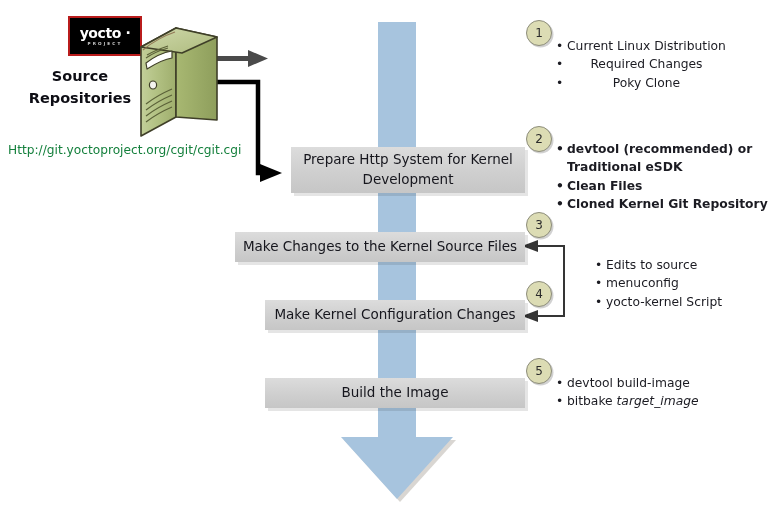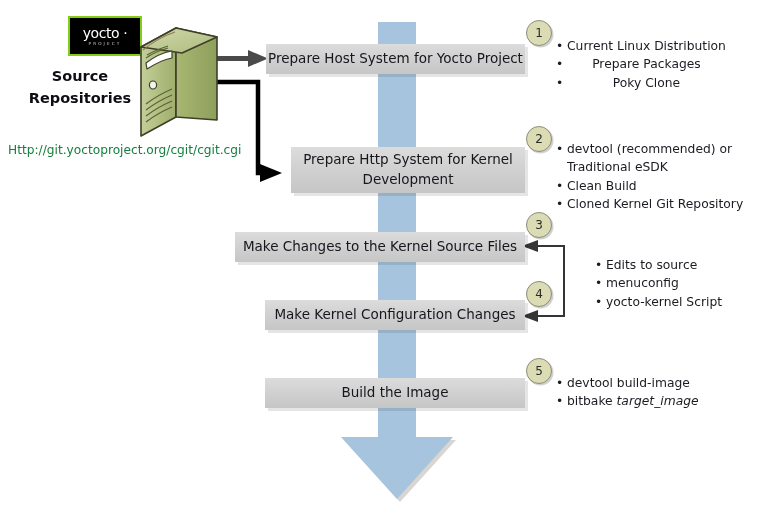--- a/index.html
+++ b/index.html
@@ -109,26 +109,27 @@
   .notes li i { font-style: italic; }
 
   
   .yocto-logo {
     position: absolute;
     left: 68px;
     top: 16px;
     width: 70px;
     height: 36px;
     background: #000000;
-    border: 2px solid #84cc16;
+    border: 2px solid #b91c1c;
     z-index: 4;
     display: flex;
     flex-direction: column;
     align-items: center;
     justify-content: center;
+    font-weight: bold;
   }
   .yocto-logo .yl-main {
     color: #ffffff;
     font-size: 14px;
     letter-spacing: -0.4px;
     line-height: 1;
   }
   .yocto-logo .yl-sub {
     color: #cccccc;
     font-size: 4.2px;
@@ -245,49 +246,48 @@
   </div>
 
   <div class="conn" style="left:520px; top:238px;">
     <svg width="70" height="92" viewBox="0 0 70 92">
       <polyline points="12,8 44,8 44,78 12,78" fill="none" stroke="#353535" stroke-width="2"></polyline>
       <polygon points="18,2 2,8 18,14" fill="#353535"></polygon>
       <polygon points="18,72 2,78 18,84" fill="#353535"></polygon>
     </svg>
   </div>
 
-  <div class="pbox" style="left:266px; top:44px; width:259px; height:30px;">Prepare Host System for Yocto Project</div>
 
   <div class="pbox" style="left:291px; top:147px; width:234px; height:46px;">Prepare Http System for Kernel Development</div>
 
   <div class="pbox" style="left:235px; top:232px; width:290px; height:30px;">Make Changes to the Kernel Source Files</div>
 
   <div class="pbox" style="left:265px; top:300px; width:260px; height:30px;">Make Kernel Configuration Changes</div>
 
   <div class="pbox" style="left:265px; top:378px; width:260px; height:30px;">Build the Image</div>
 
   <div class="step-circle" style="left:526px; top:20px;">1</div>
   <div class="step-circle" style="left:526px; top:126px;">2</div>
   <div class="step-circle" style="left:526px; top:212px;">3</div>
   <div class="step-circle" style="left:526px; top:281px;">4</div>
   <div class="step-circle" style="left:526px; top:358px;">5</div>
 
   <div class="notes" style="left:553px; top:37px;text-align:center;">
     <ul>
       <li>Current Linux Distribution</li>
-      <li>Prepare Packages</li>
+      <li>Required Changes</li>
       <li>Poky Clone</li>
     </ul>
   </div>
 
-  <div class="notes" style="left:553px; top:140px;">
+  <div class="notes" style="left:553px; top:140px;font-weight:bold;">
     <ul>
       <li>devtool (recommended) or
 Traditional eSDK</li>
-      <li>Clean Build</li>
+      <li>Clean Files</li>
       <li>Cloned Kernel Git Repository</li>
     </ul>
   </div>
 
   <div class="notes" style="left:592px; top:256px;">
     <ul>
       <li>Edits to source</li>
       <li>menuconfig</li>
       <li>yocto-kernel Script</li>
     </ul>

